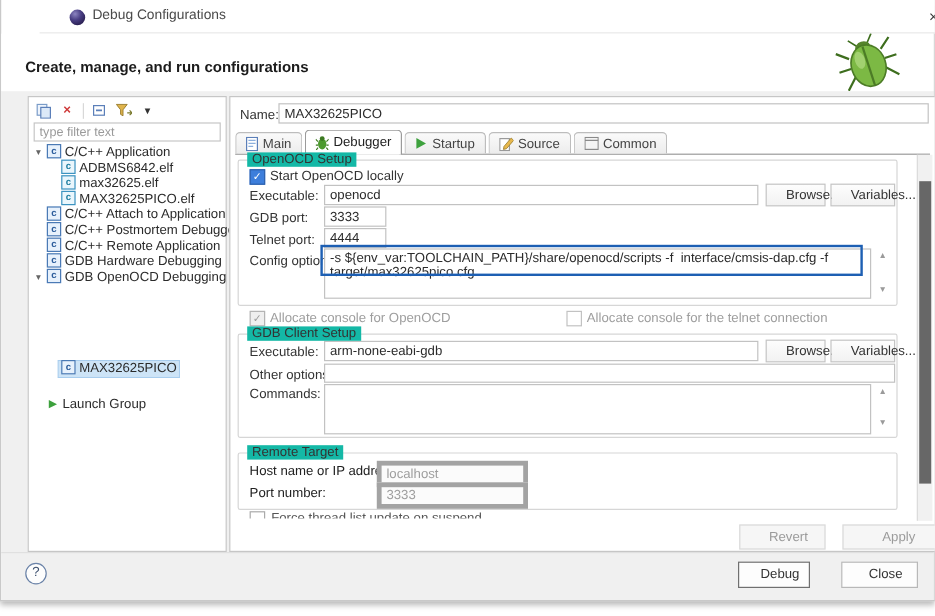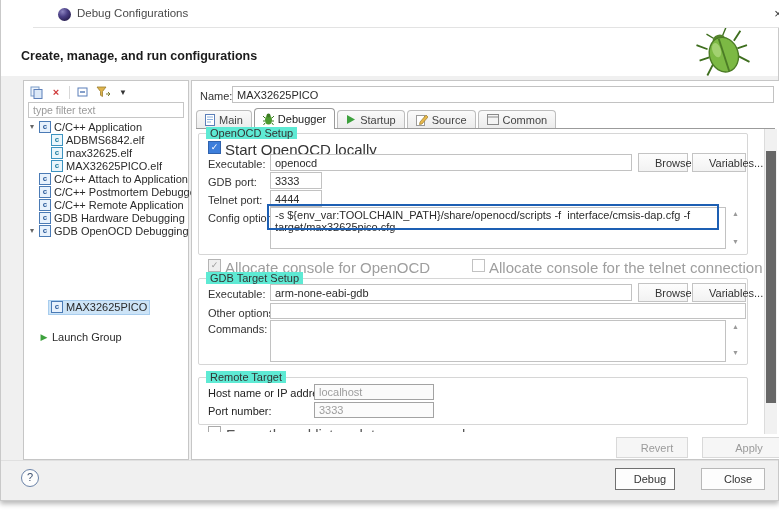--- a/index.html
+++ b/index.html
@@ -57,32 +57,32 @@
   .btn{position:absolute;border:1px solid #c4c4c4;background:linear-gradient(#fdfdfd,#f2f2f2);
     font-family:inherit;font-size:11px;color:#333;text-align:center;padding-left:16px;}
   .btn.disabled{color:#9b9b9b;border-color:#d9d9d9;background:#f6f6f6;}
   .tabbar{position:absolute;left:4px;top:26px;right:4px;height:21px;display:flex;
     align-items:flex-end;border-bottom:1px solid #9b9b9b;}
   .tab{display:flex;align-items:center;gap:4px;padding:0 8px;height:17px;
     background:linear-gradient(#fafafa,#ececec);border:1px solid #bdbdbd;border-bottom:none;
     border-radius:4px 4px 0 0;margin-right:2px;font-size:11px;color:#444;}
   .tab.active{background:#fff;border-color:#9b9b9b;height:20px;margin-bottom:-1px;color:#222;}
   .group{position:absolute;border:1px solid #d6d6d6;border-radius:2px;background:transparent;}
-  .group-label{position:absolute;background:#5eead4;padding:0 4px;font-size:11px;color:#333;z-index:2;white-space:nowrap;}
+  .group-label{position:absolute;background:#14b8a6;padding:0 4px;font-size:11px;color:#333;z-index:2;white-space:nowrap;}
   .cb{position:absolute;width:11px;height:11px;border:1px solid #9a9a9a;background:#fff;
     font-size:9px;line-height:11px;text-align:center;color:#fff;}
   .cb.checked{background:#3d7edb;border-color:#2f62ad;}
   .cb.checked-disabled{background:#efefef;border-color:#b4b4b4;color:#9a9a9a;}
-  .cb-label{position:absolute;font-size:15px;color:#333;white-space:nowrap;}
+  .cb-label{position:absolute;font-size:11px;color:#333;white-space:nowrap;}
   .cb-label.gray{color:#9e9e9e;}
   .tarea{position:absolute;border:1px solid #c2c2c2;background:#fff;font-size:11px;color:#2b2b2b;
     padding:1px 4px;white-space:pre-wrap;overflow:hidden;}
   .spin{position:absolute;width:11px;font-size:7px;color:#9a9a9a;text-align:center;line-height:8px;}
   .highlight{position:absolute;border:2px solid #1d5fb3;pointer-events:none;z-index:3;}
-  .dis-field{position:absolute;border:1px solid #a3a3a3;background:#fbfbfb;font-size:11px;
+  .dis-field{position:absolute;border:4px solid #a3a3a3;background:#fbfbfb;font-size:11px;
     color:#9e9e9e;padding:0 4px;line-height:14px;}
   .scrollbar{position:absolute;left:572px;top:48px;width:12px;height:305px;background:#f1f1f1;
     border-left:1px solid #dcdcdc;}
   .thumb{position:absolute;left:1px;right:1px;top:22px;height:252px;background:#676767;}
   .clip-row{position:absolute;left:8px;top:344px;height:7px;width:300px;overflow:hidden;}
   
   .footer{position:absolute;left:0;top:460px;width:777px;height:39px;background:#f0f0f0;
     border-top:1px solid #e0e0e0;}
   .help-btn{position:absolute;left:20px;top:8px;width:16px;height:16px;border:1px solid #6b83a8;
     border-radius:50%;text-align:center;line-height:15px;font-size:11px;color:#3c4f6e;background:#fdfdfd;}
@@ -243,21 +243,21 @@
       <span class="spin" style="left:538px;top:129px;">▲</span>
       <span class="spin" style="left:538px;top:157px;">▼</span>
       <div class="highlight" style="left:75px;top:123px;width:448px;height:22px;"></div>
 
       <span class="cb checked-disabled" style="left:16px;top:178px;">✓</span>
       <span class="cb-label gray" style="left:33px;top:178px;">Allocate console for OpenOCD</span>
       <span class="cb" style="left:280px;top:178px;border-color:#c2c2c2;"></span>
       <span class="cb-label gray" style="left:297px;top:178px;">Allocate console for the telnet connection</span>
 
       <div class="group" style="left:6px;top:197px;width:548px;height:85px;"></div>
-      <span class="group-label" style="left:14px;top:191px;">GDB Target Setup</span>
+      <span class="group-label" style="left:14px;top:191px;">GDB Client Setup</span>
 
       <span class="fld-label" style="left:16px;top:207px;">Executable:</span>
       <input class="txt" style="left: 78px; top: 203px; width: 352px; height: 15px;" type="text" value="arm-none-eabi-gdb">
       <button class="btn" style="left:446px;top:202px;width:50px;height:19px;">Browse...</button>
       <button class="btn" style="left:500px;top:202px;width:54px;height:19px;">Variables...</button>
 
       <span class="fld-label" style="left:16px;top:226px;">Other options:</span>
       <input class="txt" style="left: 78px; top: 222px; width: 466px; height: 14px;" type="text" value="">
 
       <span class="fld-label" style="left:16px;top:242px;">Commands:</span>

